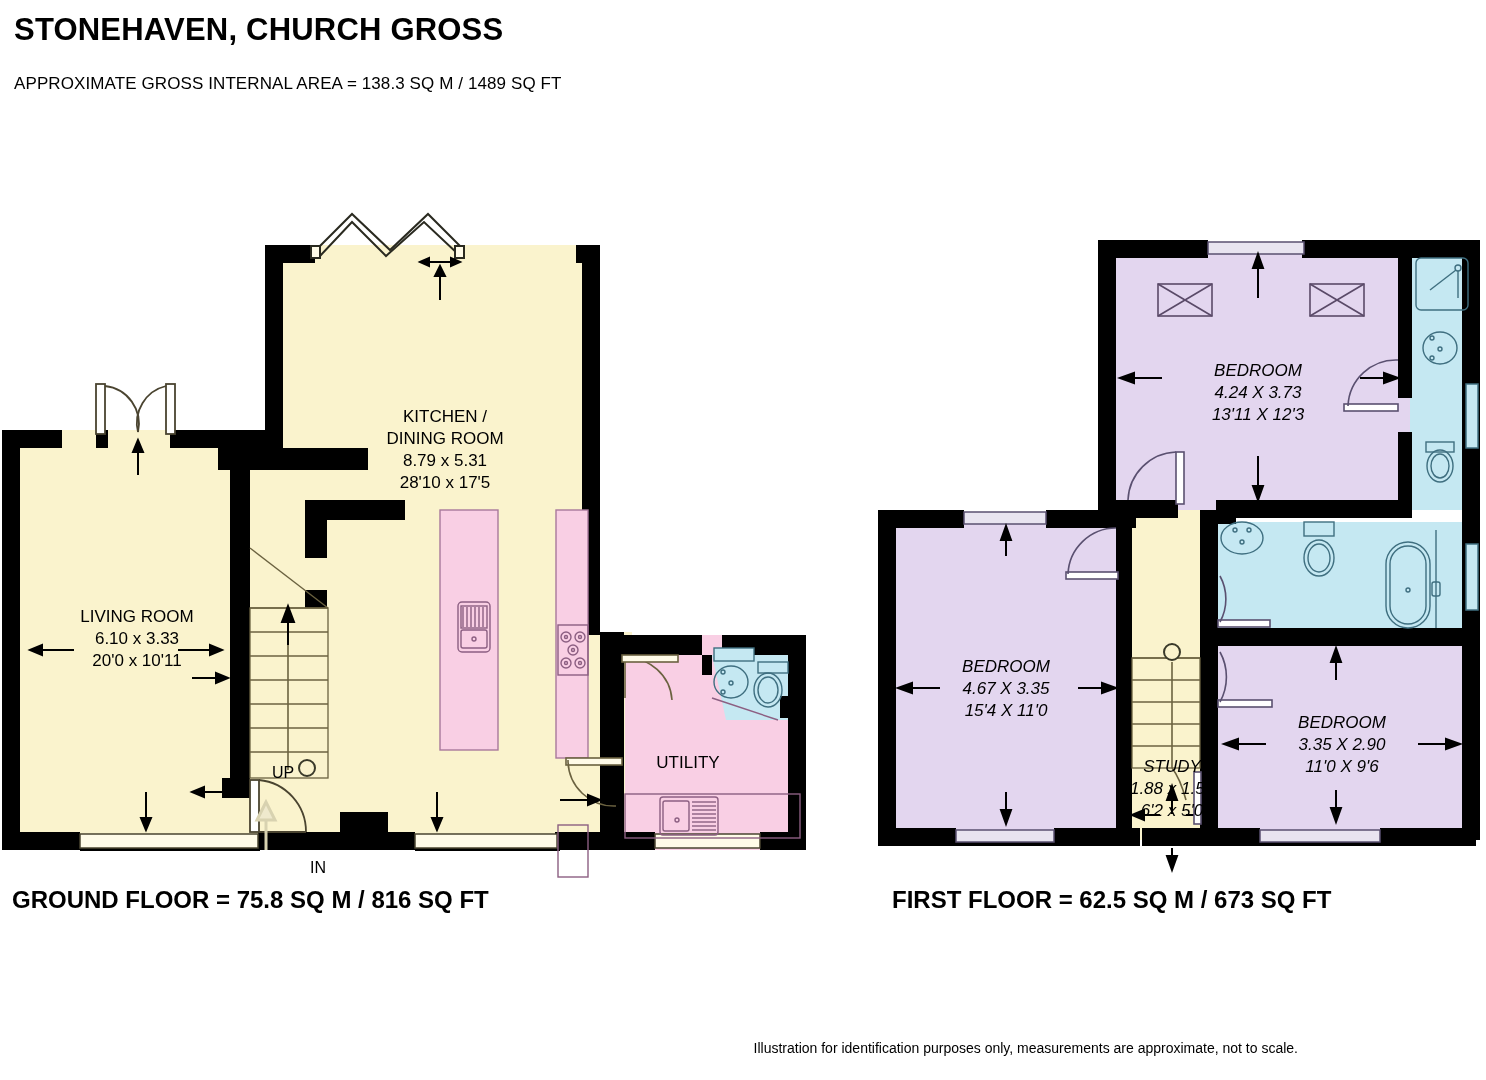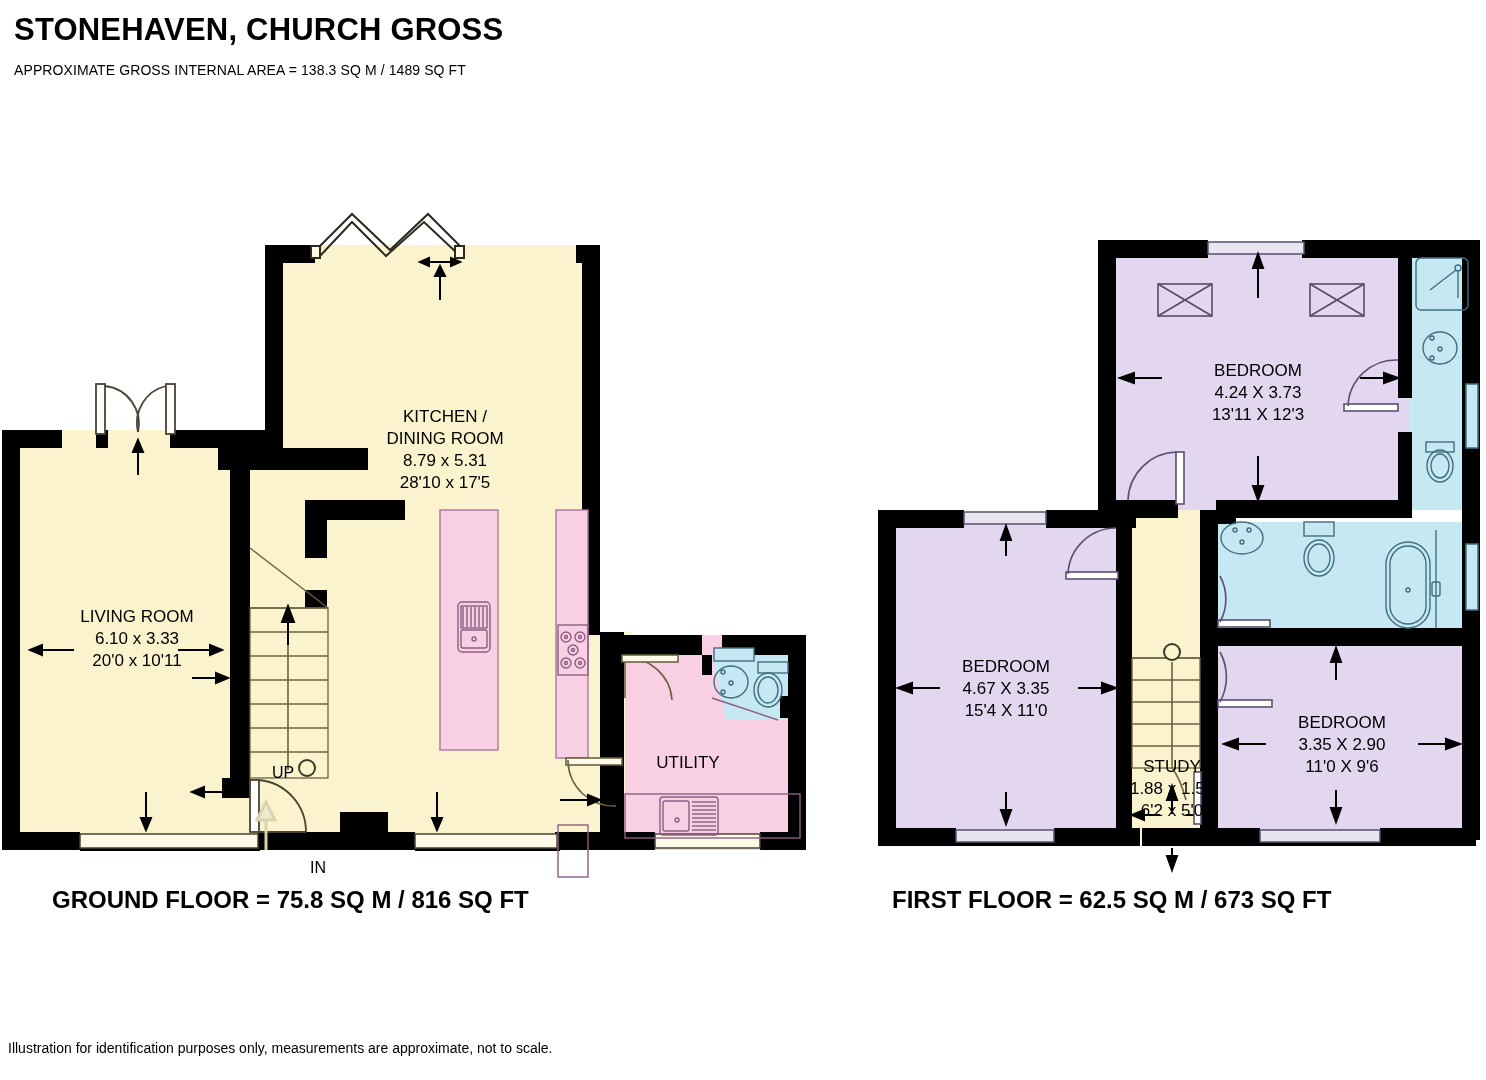--- a/index.html
+++ b/index.html
@@ -1,22 +1,22 @@
 <!DOCTYPE html>
 <html><head>
 <meta charset="utf-8">
 <style>
   html,body{margin:0;padding:0;background:#ffffff;}
   body{width:1486px;height:1080px;position:relative;font-family:"Liberation Sans",sans-serif;color:#000;}
   .hdr-title{position:absolute;left:14px;top:12px;font-size:31px;font-weight:bold;letter-spacing:.2px;}
-  .hdr-sub{position:absolute;left:14px;top:62px;font-size:14px;letter-spacing:.1px;}
+  .hdr-sub{position:absolute;left:14px;top:74px;font-size:17px;letter-spacing:.1px;}
   .floor-cap{position:absolute;font-size:24px;font-weight:bold;}
-  .cap-g{left:12px;top:886px;margin-left:40px;}
+  .cap-g{left:12px;top:886px;}
   .cap-f{left:872px;top:886px;margin-left:20px;}
-  .footer{position:absolute;left:8px;top:1040px;width:1282px;text-align:left;font-size:14px;}
+  .footer{position:absolute;left:16px;top:1040px;width:1282px;text-align:right;font-size:14px;}
   .plan{position:absolute;}
   svg{display:block;overflow:visible;}
   .lbl{font-family:"Liberation Sans",sans-serif;fill:#000;text-anchor:middle;}
   .rname{font-size:17px;}
   .rdim{font-size:17px;}
   .small{font-size:16px;}
 </style>
 </head>
 <body>
 
@@ -274,21 +274,21 @@
     <circle cx="573" cy="450" r="5"></circle>
         <circle cx="573" cy="450" r="1.5"></circle>
     <circle cx="566" cy="463" r="5"></circle>
         <circle cx="566" cy="463" r="1.5"></circle>
     <circle cx="580" cy="463" r="5"></circle>
         <circle cx="580" cy="463" r="1.5"></circle>
   </g>
 </svg>
 </div>
 
-<div class="plan" id="ff" style="left:870px;top:200px;">
+<div class="plan" id="ff" style="left:870px;top:200px;font-style:italic;">
 <svg width="616" height="670" viewBox="0 0 616 670">
 
   <g>
 
     <rect x="240" y="52" width="300" height="258" fill="#e3d6ef"></rect>
 
     <rect x="540" y="52" width="62" height="258" fill="#c5e8f2"></rect>
 
     <rect x="348" y="322" width="254" height="110" fill="#c5e8f2"></rect>
 

